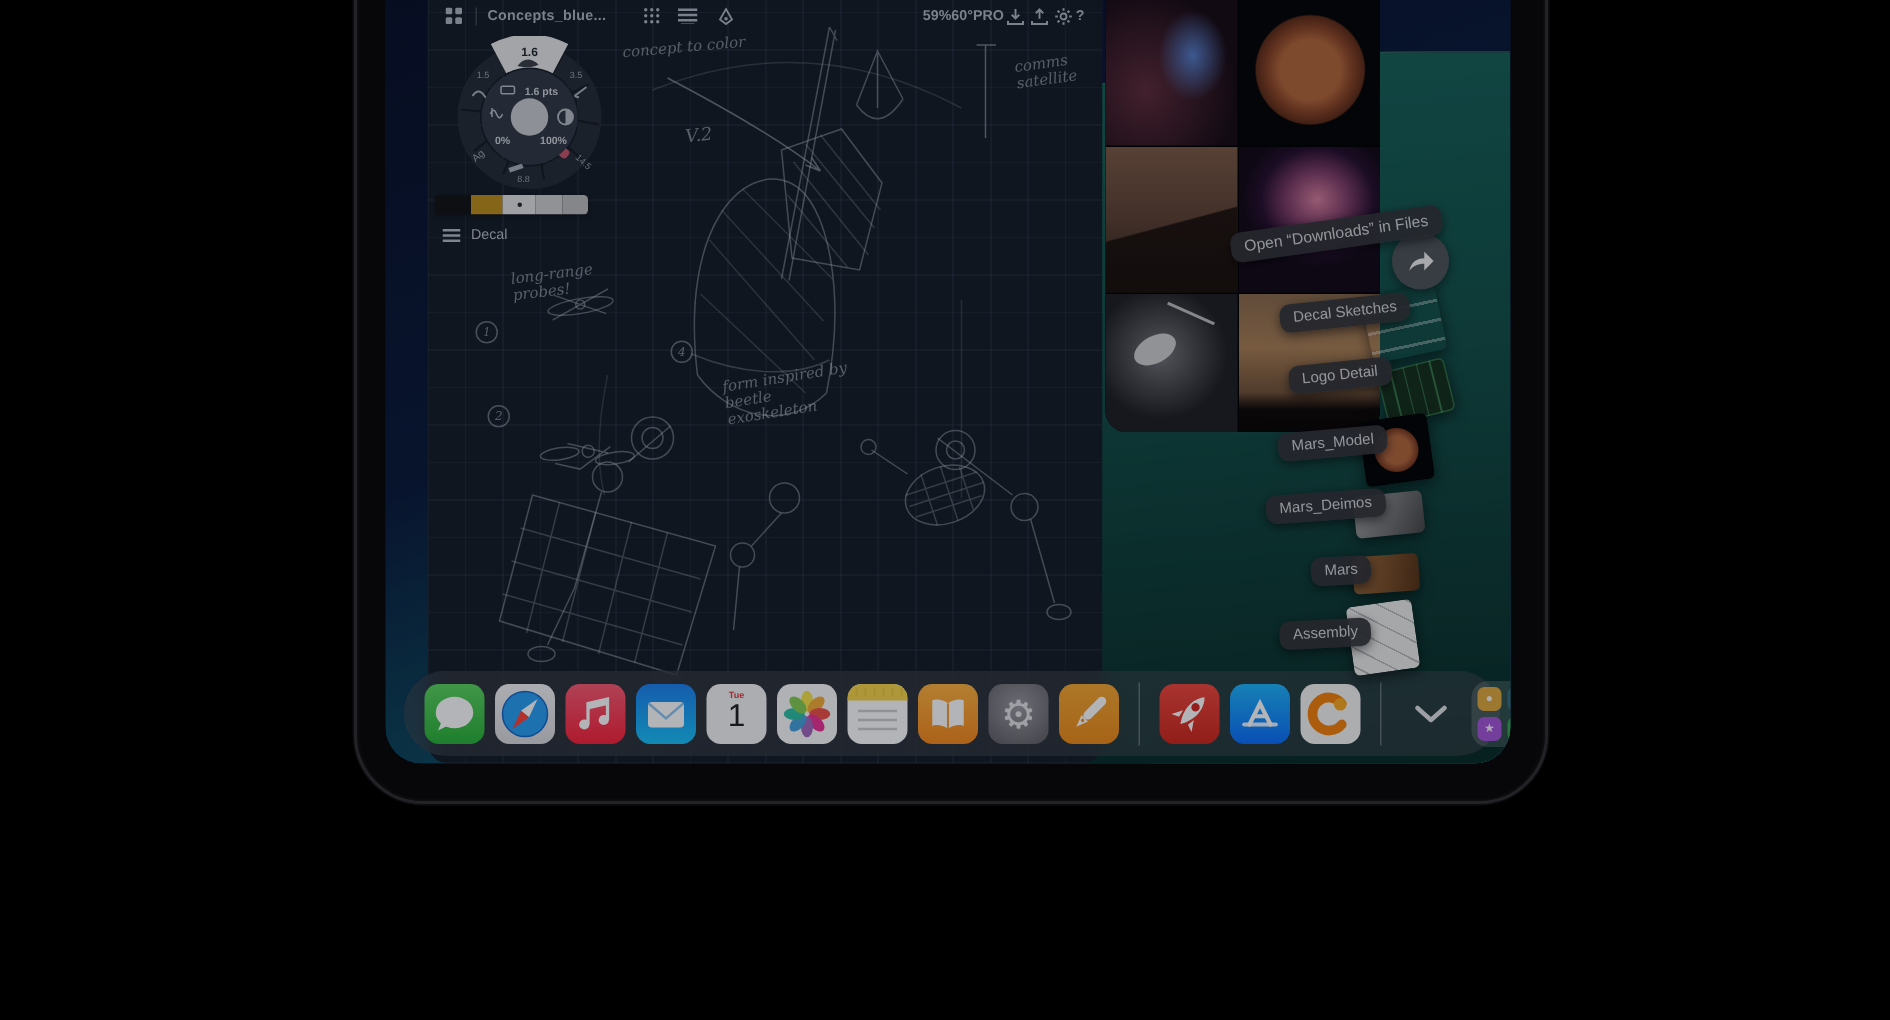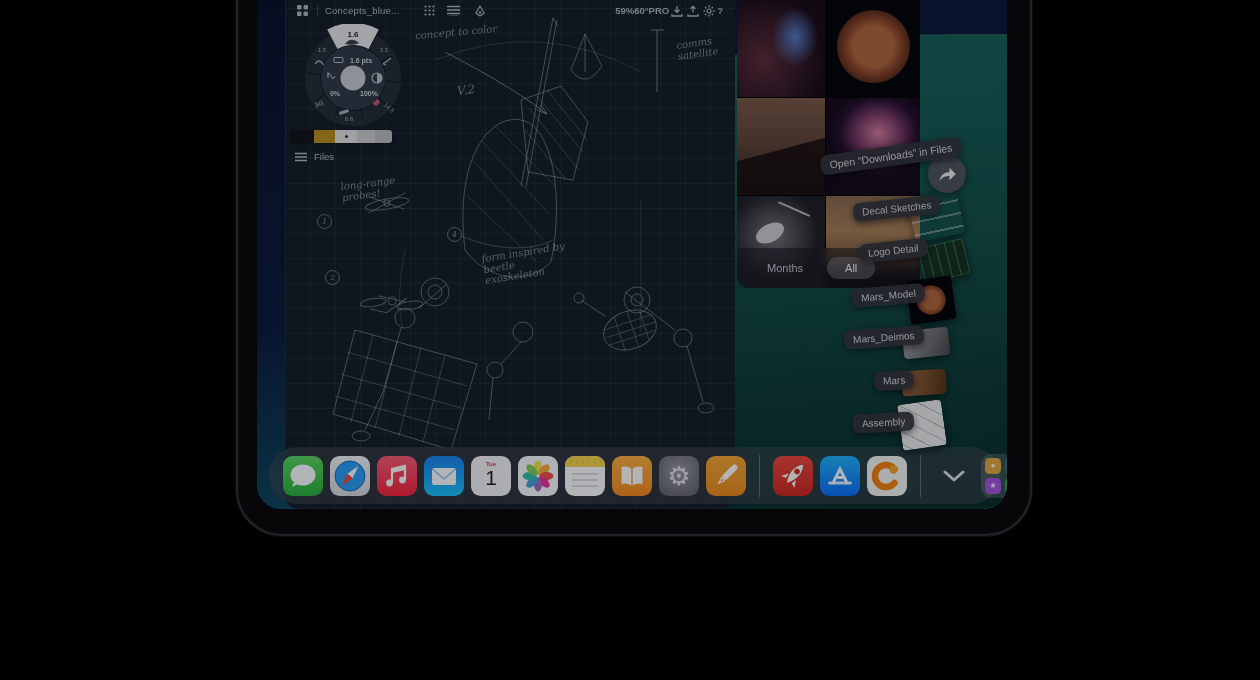--- a/index.html
+++ b/index.html
@@ -23,21 +23,21 @@
   
   .concepts-win{position:absolute;left:28px;top:0;width:450px;height:509px;
     background:#161d27;border-radius:0 0 14px 14px;overflow:hidden;z-index:10;
     background-image:
       repeating-linear-gradient(0deg, rgba(122,152,182,.09) 0 1px, transparent 1px 25px),
       repeating-linear-gradient(90deg, rgba(122,152,182,.09) 0 1px, transparent 1px 25px);}
   .c-toolbar{position:absolute;left:0;top:0;right:0;height:21px;display:flex;align-items:center;
     color:#aeb6bf;font-size:9.5px;}
   .c-toolbar .sep{width:1px;height:12px;background:rgba(255,255,255,.18);margin:0 7px;}
   .ticon{display:inline-flex;align-items:center;justify-content:center;width:16px;height:16px;flex:none;}
-  .c-title{font-weight:normal;letter-spacing:.2px;text-align:center;}
+  .c-title{font-weight:bold;letter-spacing:.2px;text-align:center;}
   .c-right{margin-left:auto;display:flex;align-items:center;padding-right:12px;font-weight:bold;}
   .hand{font-family:"DejaVu Serif",serif;font-style:italic;color:rgba(205,215,224,.55);
     position:absolute;line-height:1.12;z-index:5;}
   .circnum{position:absolute;width:13px;height:13px;border:1px solid rgba(200,212,222,.45);
     border-radius:50%;color:rgba(200,212,222,.55);font-size:8px;display:flex;align-items:center;
     justify-content:center;font-family:"DejaVu Serif",serif;font-style:italic;z-index:5;}
   .sketch{position:absolute;left:0;top:0;z-index:2;}
   
   .colorbar{position:absolute;left:5px;top:130px;width:102px;height:13px;border-radius:3px;
     overflow:hidden;display:flex;z-index:6;box-shadow:0 1px 3px rgba(0,0,0,.4);}
@@ -275,40 +275,36 @@
         <div style="width:18px;background:#cfcfcf;"></div>
         <div style="width:17px;background:#bdbdbd;"></div>
       </div>
 
       <div class="layers-row">
         <svg width="12" height="10" viewBox="0 0 12 10">
             <g stroke="#b6bcc2" stroke-width="1.6">
               <path d="M0,1.5 H12 M0,5 H12 M0,8.5 H12"></path>
             </g>
           </svg>
-        <span>Files</span>
+        <span>Decal</span>
       </div>
     </div>
 
     <div class="photos-win">
       <div class="pgrid">
         <div style="background:radial-gradient(42% 50% at 66% 38%, rgba(92,142,228,.85), transparent 62%),radial-gradient(85% 85% at 30% 62%, #5e2c3a, #180c14 82%);"></div>
         <div style="background:radial-gradient(circle 37px at 50% 48%, #b4683c 0 54%, #8a4526 76%, #5e2d18 97%, transparent 100%) #050505;"></div>
         <div style="background:linear-gradient(165deg, transparent 52%, rgba(22,13,9,.85) 53%),linear-gradient(180deg,#7c5a45 0%,#5d4234 50%,#2e2019 100%);"></div>
         <div style="background:radial-gradient(52% 46% at 55% 36%, #d77f9e 0%, #7e3d67 42%, #27102e 76%, #140a18 100%);"></div>
         <div style="background:radial-gradient(70% 65% at 42% 42%, #77777c, #202023 72%) #131316;position:relative;">
           <div style="position:absolute;left:18px;top:28px;width:30px;height:18px;border-radius:50%;background:#cfcfcf;transform:rotate(-28deg);"></div>
           <div style="position:absolute;left:40px;top:12px;width:34px;height:2px;background:#bdbdbd;transform:rotate(24deg);"></div>
         </div>
         <div style="background:linear-gradient(180deg,#8a6a4c 0%,#a97f55 38%,#6e4f36 72%,#3a281c 100%),linear-gradient(0deg, rgba(15,10,6,.9) 0 18%, transparent 30%);background-blend-mode:multiply;"></div>
       </div>
-      <div class="pbar">
-        <span class="months">Months</span>
-        <span class="allpill">All</span>
-      </div>
     </div>
 
     <div class="share-btn">
       <svg width="20" height="18" viewBox="0 0 32 26">
         <path d="M4,24 C6,14 12,10 20,10 V3 L30,13 L20,23 V16 C13,16 8,18 4,24 Z" fill="#eceef0"></path>
       </svg>
     </div>
 
     <div class="dragpill" style="left:563px;top:146px;font-size:10.5px;transform:rotate(-8deg);">Open “Downloads” in Files</div>
 

